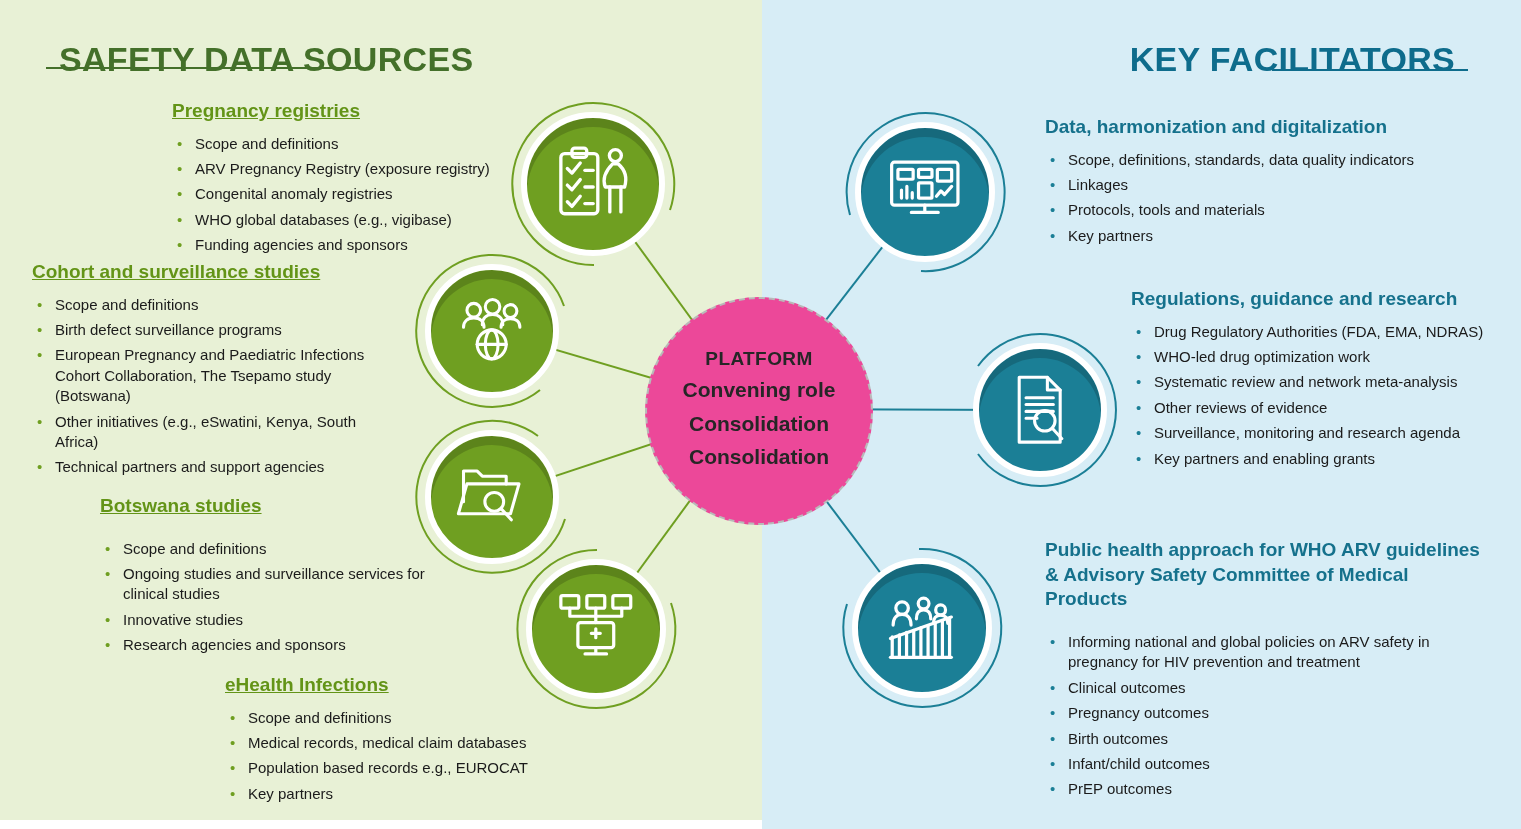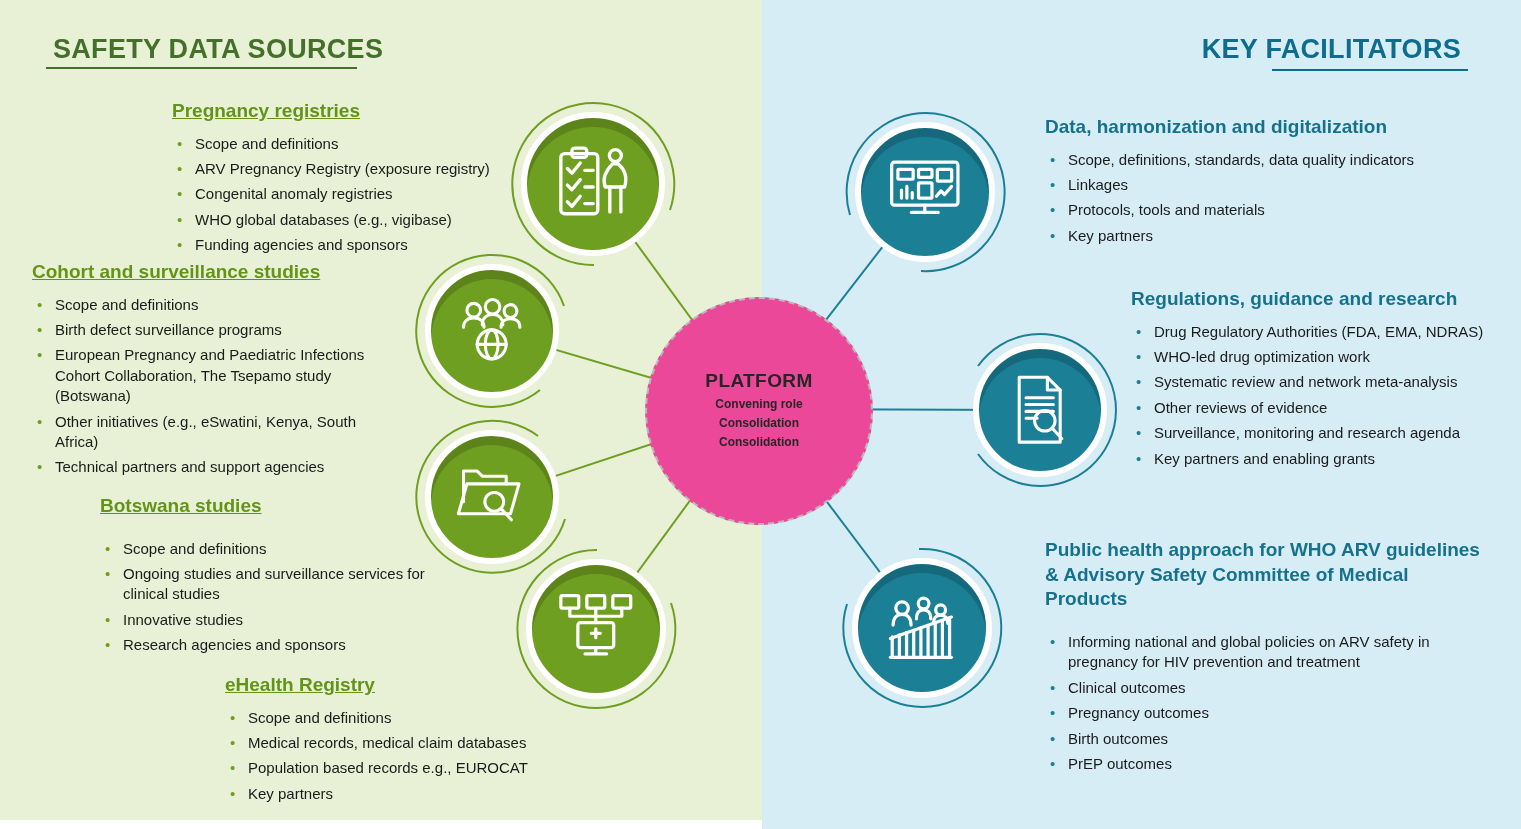--- a/index.html
+++ b/index.html
@@ -7,21 +7,21 @@
   #canvas{position:relative;width:1521px;height:829px;overflow:hidden;background:#fff;}
 
   .bg-left{position:absolute;left:0;top:0;width:762px;height:820px;background:var(--left-bg,#e8f1d6);}
   .bg-right{position:absolute;left:762px;top:0;width:759px;height:829px;background:var(--right-bg,#d7edf6);}
 
   #decor{position:absolute;left:0;top:0;z-index:2;}
   #decor line,#decor path{fill:none;stroke-width:2;}
   .stroke-green{stroke:var(--green,#6f9f21);}
   .stroke-teal{stroke:var(--teal,#1b7f96);}
 
-  .panel-title{position:absolute;margin:8px;font-size:27px;font-weight:bold;letter-spacing:.3px;z-index:5;}
+  .panel-title{position:absolute;margin:14px;font-size:34px;font-weight:bold;letter-spacing:.3px;z-index:5;}
   #left-title{left:45px;top:26px;color:var(--green-dark,#44702a);}
   #right-title{right:52px;top:26px;color:var(--teal-dark,#0e6c8c);}
   .title-rule{position:absolute;height:2px;z-index:5;}
   #left-rule{left:46px;top:67px;width:311px;background:var(--green-dark,#44702a);}
   #right-rule{right:53px;top:69px;width:196px;background:var(--teal-dark,#0e6c8c);}
 
   .sec{position:absolute;z-index:5;}
   .sec h2{margin:0 0 10px 0;font-size:19px;font-weight:bold;line-height:1.3;}
   .left-sec h2{color:var(--green-heading,#639417);text-decoration:underline;}
   .right-sec h2{color:var(--teal-heading,#15718c);}
@@ -38,21 +38,21 @@
   #lsec4{left:225px;top:673px;width:362px;}
   #rsec1{left:1045px;top:115px;width:442px;}
   #rsec2{left:1131px;top:287px;width:360px;}
   #rsec3{left:1045px;top:538px;width:436px;}
   #rsec3 h2{min-height:84px;}
 
   #hub{position:absolute;left:645px;top:297px;width:224px;height:224px;border-radius:50%;
        background:#ec4899;border:2px dashed #b9b9b9;display:flex;flex-direction:column;
        align-items:center;justify-content:center;text-align:center;z-index:4;}
   .hub-title{font-size:19px;font-weight:bold;color:#262626;margin-bottom:3px;letter-spacing:.4px;}
-  .hub-line{font-size:12px;font-weight:bold;color:#262626;line-height:1.6;}
+  .hub-line{font-size:21px;font-weight:bold;color:#262626;line-height:1.6;}
 
   .disc{position:absolute;border-radius:50%;border:6px solid #fff;box-sizing:border-box;
         display:flex;align-items:center;justify-content:center;z-index:3;}
   .disc.green{background:var(--green,#6f9f21);box-shadow:inset 0 9px 0 rgba(0,0,0,.17);}
   .disc.teal{background:var(--teal,#1b7f96);box-shadow:inset 0 9px 0 rgba(0,0,0,.17);}
   .disc svg{width:70%;height:70%;stroke:#fff;fill:none;stroke-width:3.6;stroke-linecap:round;stroke-linejoin:round;}
 
   #disc-l1{left:521px;top:112px;width:144px;height:144px;}
   #disc-l2{left:425px;top:264px;width:134px;height:134px;}
   #disc-l3{left:425px;top:430px;width:134px;height:134px;}
@@ -122,21 +122,21 @@
     <h2>Botswana studies</h2>
     <ul class="g-list left-list">
         <li>Scope and definitions</li>
         <li>Ongoing studies and surveillance services for clinical studies</li>
         <li>Innovative studies</li>
         <li>Research agencies and sponsors</li>
       </ul>
   </section>
 
   <section class="sec left-sec" id="lsec4">
-    <h2>eHealth Registry</h2>
+    <h2>eHealth Infections</h2>
     <ul class="g-list left-list">
         <li>Scope and definitions</li>
         <li>Medical records, medical claim databases</li>
         <li>Population based records e.g., EUROCAT</li>
         <li>Key partners</li>
       </ul>
   </section>
 
   <section class="sec right-sec" id="rsec1">
     <h2>Data, harmonization and digitalization</h2>
@@ -160,20 +160,21 @@
       </ul>
   </section>
 
   <section class="sec right-sec" id="rsec3">
     <h2>Public health approach for WHO ARV guidelines &amp; Advisory Safety Committee of Medical Products</h2>
     <ul class="g-list right-list">
         <li>Informing national and global policies on ARV safety in pregnancy for HIV prevention and treatment</li>
         <li>Clinical outcomes</li>
         <li>Pregnancy outcomes</li>
         <li>Birth outcomes</li>
+        <li>Infant/child outcomes</li>
         <li>PrEP outcomes</li>
       </ul>
   </section>
 
   <div id="hub">
     <div class="hub-title">PLATFORM</div>
     <div class="hub-line">Convening role</div>
     <div class="hub-line">Consolidation</div>
     <div class="hub-line">Consolidation</div>
   </div>

